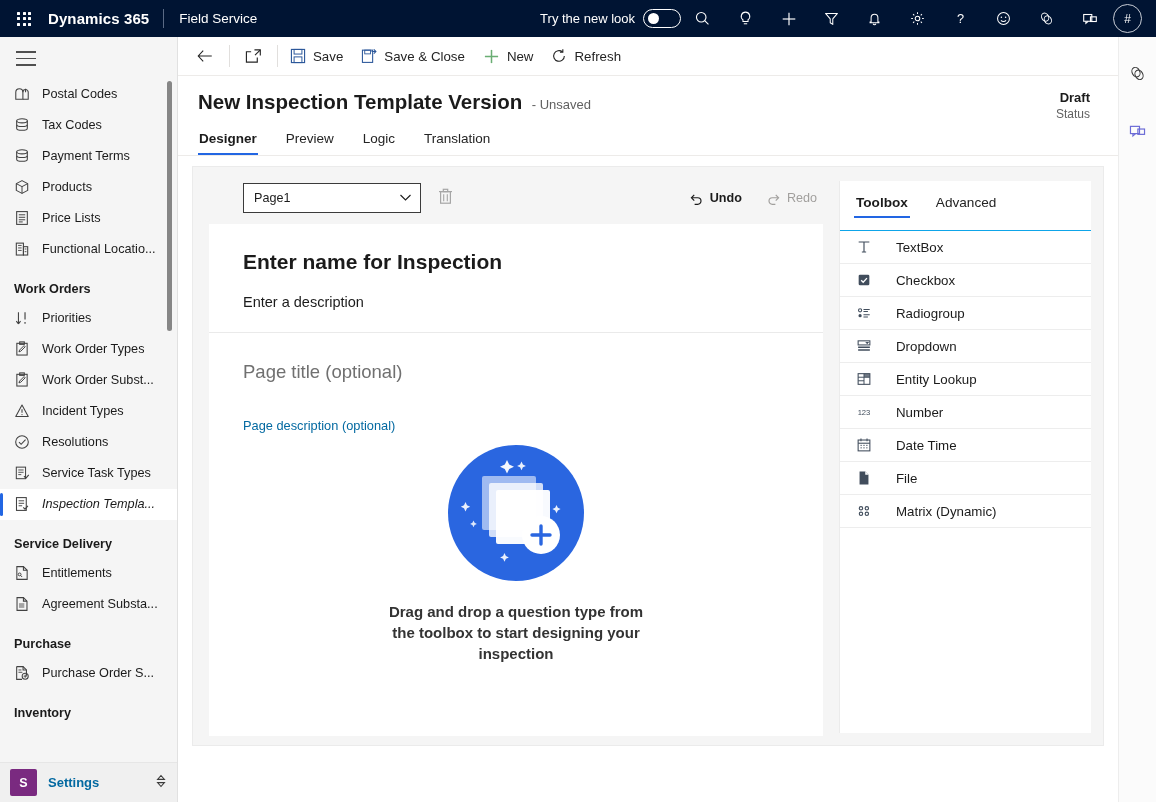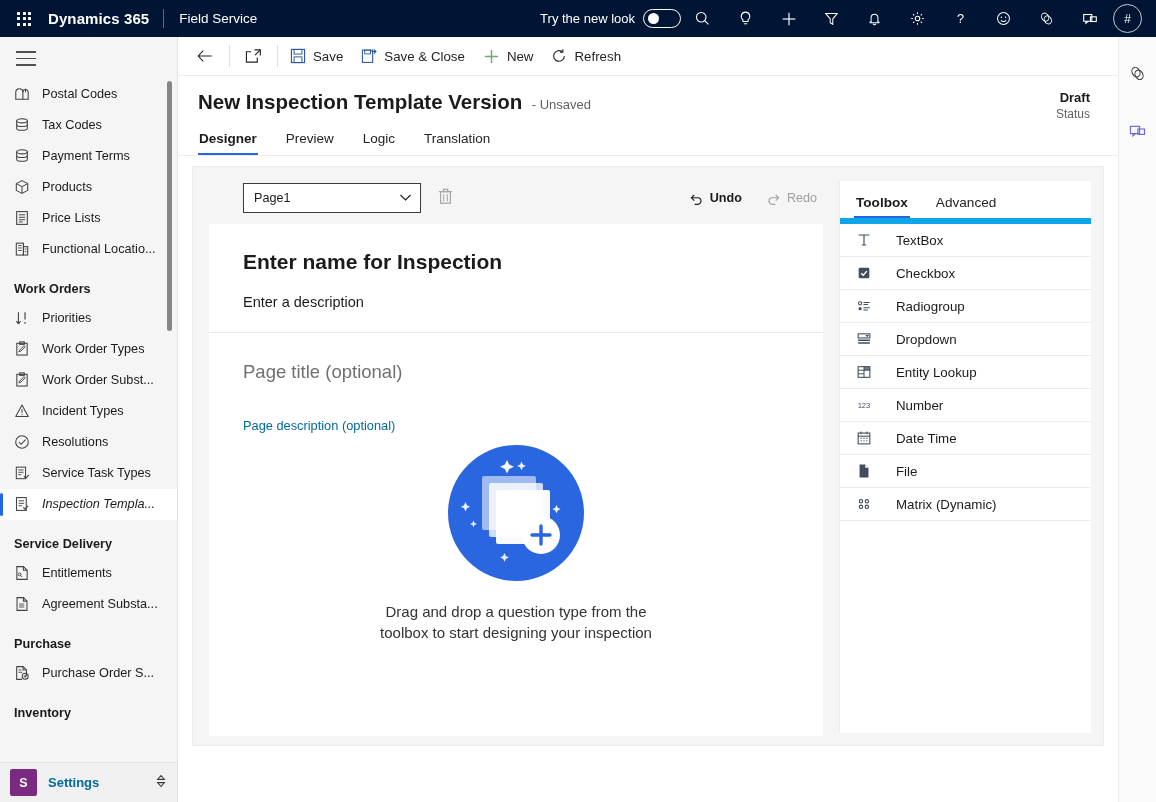--- a/index.html
+++ b/index.html
@@ -150,30 +150,30 @@
   .insp-head { padding: 26px 34px 0 34px; border-bottom: 1px solid #eaeaea; padding-bottom: 22px; }
   .insp-name { font-size: 21px; font-weight: bold; color: #1b1b1b; }
   .insp-desc { font-size: 14.5px; color: #1b1b1b; margin-top: 20px; }
   .page-body { padding: 28px 34px 0 34px; }
   .page-title-ph { font-size: 18.5px; color: #707070; }
   .page-desc-ph { font-size: 12.8px; color: #0369a1; margin-top: 35px; }
 
   .empty-state { text-align: center; margin-top: 10px; }
   .empty-img { display: block; margin: 0 auto; }
   .empty-text {
-    font-size: 15px; font-weight: normal; color: #333333; line-height: 21px;
+    font-size: 15px; font-weight: bold; color: #333333; line-height: 21px;
     margin: 18px auto 0 auto; width: 280px;
   }
 
   
   .toolbox {
     width: 252px; background: #ffffff; border-left: 1px solid #ebebeb;
     margin: 14px 0 14px 0; height: 552px;
   }
-  .tb-tabs { display: flex; align-items: center; padding: 14px 0 0 14px; border-bottom: 6px solid #0ea5e9; }
+  .tb-tabs { display: flex; align-items: center; padding: 14px 0 12px 14px; border-bottom: 1px solid #0ea5e9; }
   .tb-tab {
     font-size: 13.6px; color: #242424; padding: 0 2px 8px 2px; margin-right: 24px;
     cursor: pointer; position: relative; white-space: nowrap;
   }
   .tb-tab.active { font-weight: bold; color: #1b1b1b; }
   .tb-tab.active::after {
     content: ""; position: absolute; left: 0; right: 0; bottom: 0; height: 2px; background: #2266e3;
   }
   .tb-item {
     display: flex; align-items: center; height: 33px; padding-left: 16px;

